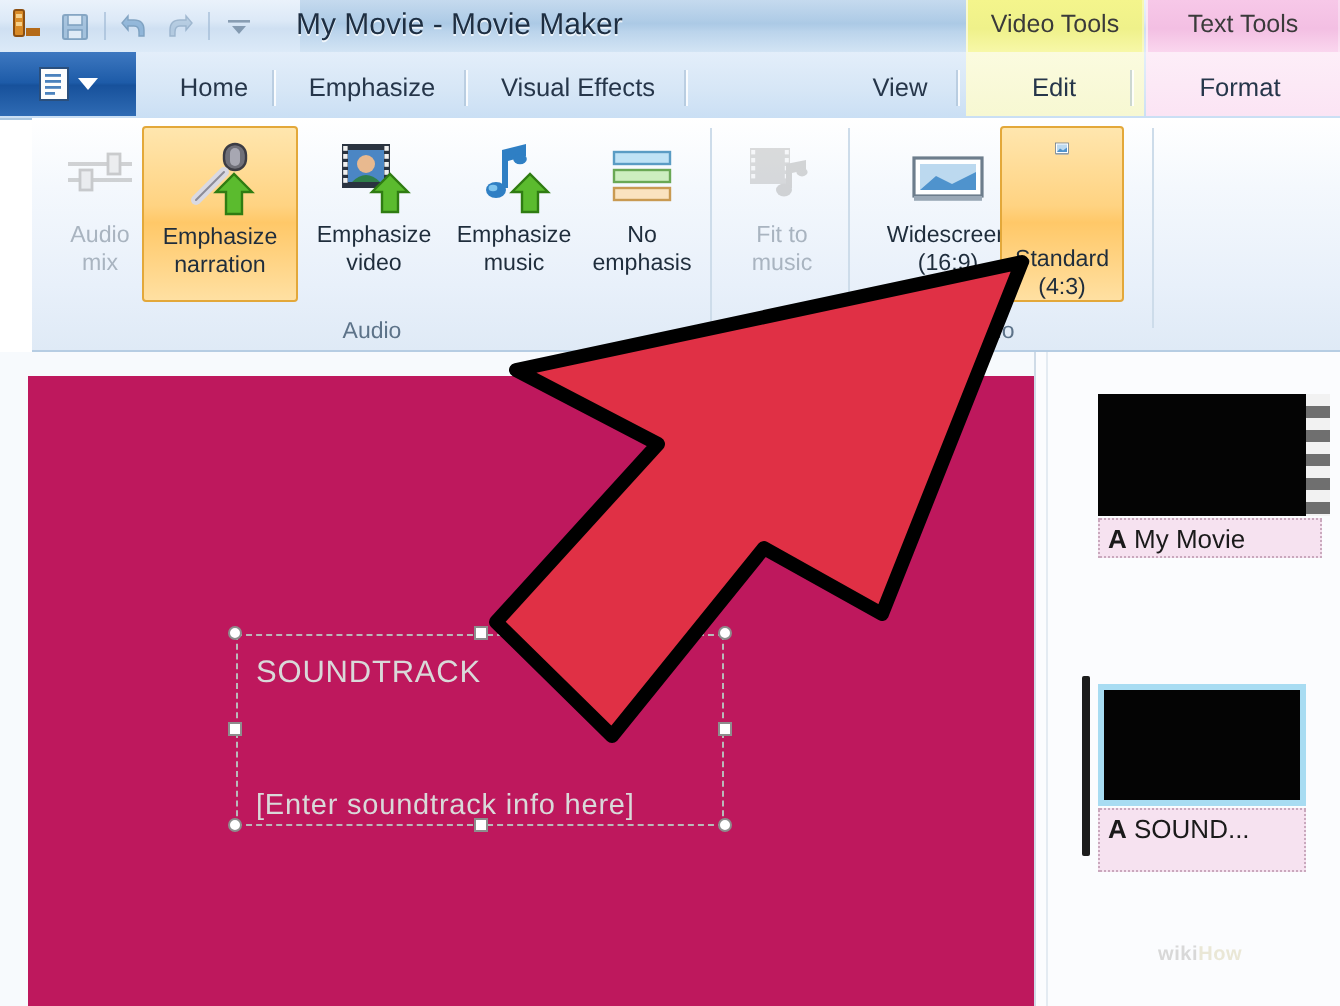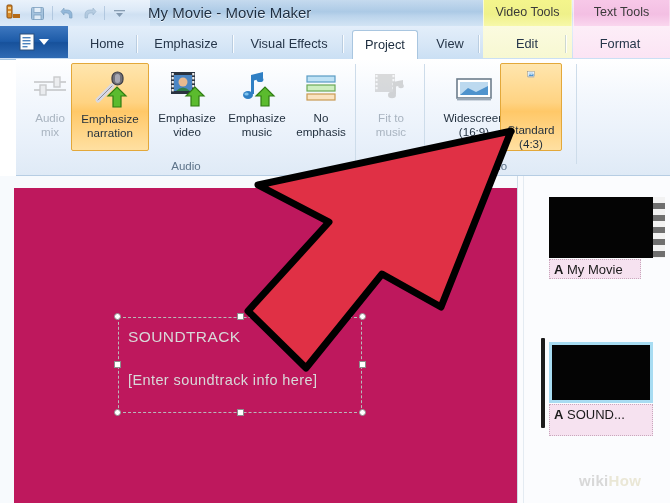--- a/index.html
+++ b/index.html
@@ -116,21 +116,21 @@
   }
   .textbox{
     position:absolute;left:118px;top:305px;width:242px;height:94px;
   }
   .tb-border{
     position:absolute;left:0;top:0;right:0;bottom:0;
     border:1px dashed #b9b9b9;box-sizing:border-box;
   }
   .tb-line{position:absolute;color:#d9d9d9;font-size:15.5px;letter-spacing:.4px;white-space:nowrap;}
   .tb-l1{left:10px;top:11px;}
-  .tb-l2{left:10px;top:55px;font-size:14.5px;}
+  .tb-l2{left:10px;top:78px;font-size:14.5px;}
   .h{position:absolute;width:7px;height:7px;background:#ffffff;border:1px solid #8d8d8d;box-sizing:border-box;}
   .h.rnd{border-radius:50%;}
 
   
   .storyboard{
     position:absolute;left:517px;top:176px;width:153px;height:327px;
     background:#fbfcfe;border-left:1px solid #cfdbe7;
   }
   .sb-rail{position:absolute;left:5px;top:0;width:1px;height:327px;background:#e4ebf2;}
   .clip{position:absolute;}
@@ -145,21 +145,21 @@
   .clip .cap{
     position:absolute;left:0;box-sizing:border-box;
     background:#f6e2f0;border:1px dotted #c9a8bd;
     font-size:13px;color:#1a1a1a;line-height:19px;padding-left:4px;white-space:nowrap;overflow:hidden;
   }
   .clip .cap b{font-weight:bold;}
   .sel-ring{position:absolute;border:3px solid #a8dcf2;box-sizing:border-box;}
   .playhead{position:absolute;width:4px;background:#1c1c1c;border-radius:1px;}
 
   .wikihow{
-    position:absolute;left:578px;top:472px;font-size:15px;font-weight:bold;
+    position:absolute;left:578px;top:472px;font-size:10px;font-weight:bold;
     color:#d8d8d8;letter-spacing:.3px;text-align:center;
   }
   .wikihow .how{color:#eae7d6;}
 
   
   .arrow{position:absolute;left:0;top:0;width:670px;height:503px;pointer-events:none;}
 </style>
 </head>
 <body>
 
@@ -213,21 +213,20 @@
         <rect x="3.5" y="7" width="8" height="1.4" fill="#4b82bd"></rect>
         <rect x="3.5" y="10" width="8" height="1.4" fill="#4b82bd"></rect>
         <rect x="3.5" y="13" width="5" height="1.4" fill="#4b82bd"></rect>
       </svg>
       <span class="chev"></span>
     </div>
 
     <div class="tab sep-r" style="left:76px;width:62px;">Home</div>
     <div class="tab sep-r" style="left:138px;width:96px;">Emphasize</div>
     <div class="tab sep-r" style="left:234px;width:110px;">Visual Effects</div>
-    <div class="tab active" style="left:352px;width:66px;">Project</div>
     <div class="tab sep-r" style="left:420px;width:60px;">View</div>
     <div class="tab sep-r" style="left:487px;width:80px;">Edit</div>
     <div class="tab" style="left:576px;width:88px;">Format</div>
   </div>
 
   <div class="ribbon">
 
     <div class="rgroup" style="left:0px;width:340px;">
 
       <div class="rbtn dis" style="left:3px;">
@@ -369,21 +368,21 @@
       </div>
     </div>
   </div>
 
   <div class="storyboard">
     <div class="sb-rail"></div>
 
     <div class="clip" style="left:31px;top:21px;width:118px;height:82px;">
       <div class="thumb" style="width:104px;height:61px;"></div>
       <div class="strip" style="left:104px;height:61px;"></div>
-      <div class="cap" style="top:62px;width:92px;height:20px;">
+      <div class="cap" style="top:62px;width:112px;height:20px;">
         <b>A</b>
         <span>My Movie</span>
       </div>
     </div>
 
     <div class="clip" style="left:31px;top:166px;width:118px;height:82px;">
       <div class="playhead" style="left:-8px;top:-4px;height:90px;"></div>
       <div class="thumb" style="width:104px;height:61px;"></div>
       <div class="sel-ring" style="left:0;top:0;width:104px;height:61px;"></div>
       <div class="cap" style="top:62px;width:104px;height:32px;">

